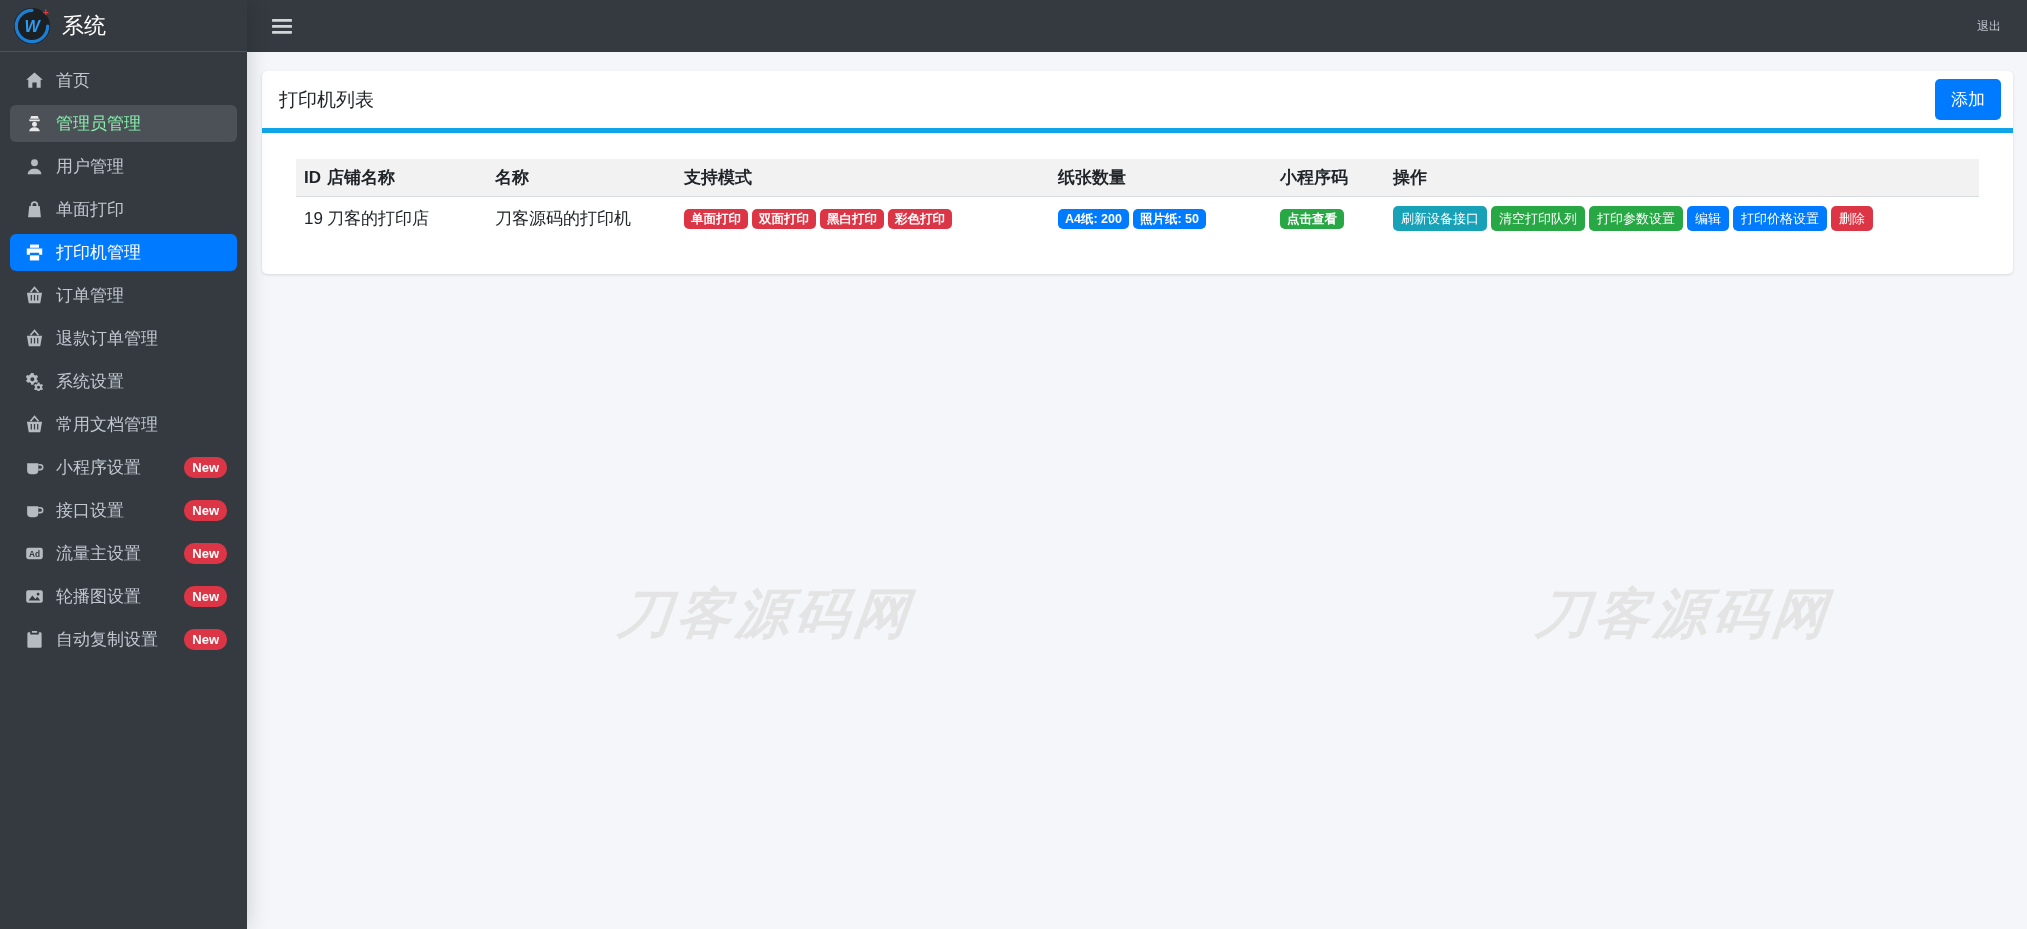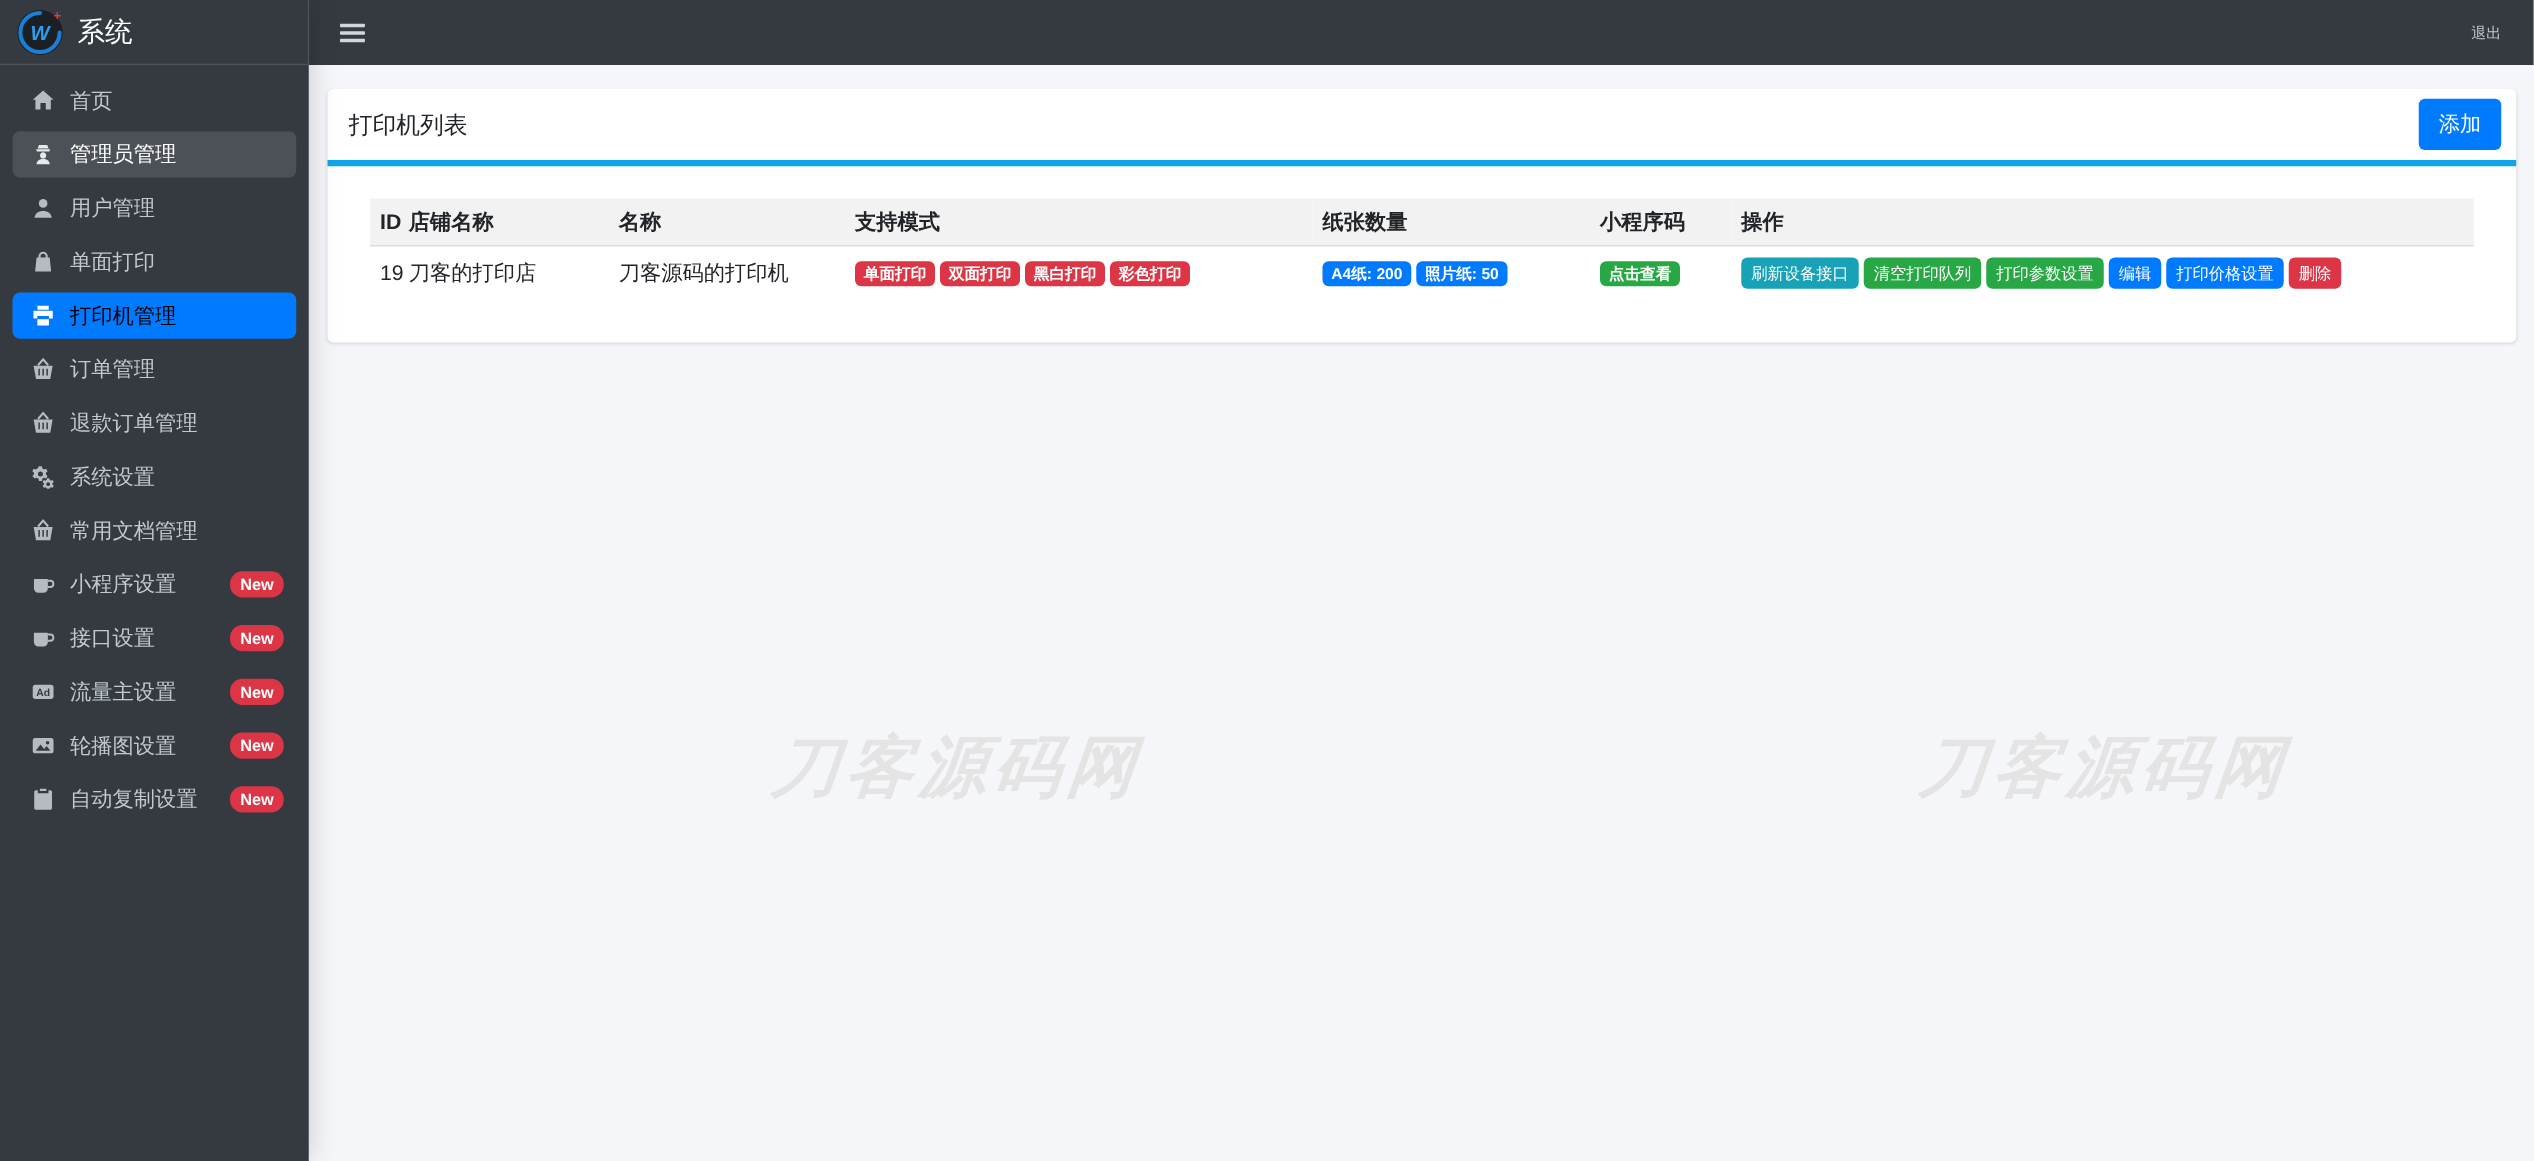--- a/index.html
+++ b/index.html
@@ -27,23 +27,23 @@
   .menu-item {
     display: flex; align-items: center; height: 37px;
     padding: 0 10px; margin-bottom: 6px; border-radius: 6px;
     color: #c2c7d0; font-size: 17px; cursor: pointer; white-space: nowrap;
   }
   .menu-item .mi-icon {
     width: 28px; margin-right: 8px; display: flex; justify-content: center;
     align-items: center; color: #b6bbc2; flex-shrink: 0; text-align: right;
   }
   .menu-item .mi-icon svg { width: 19px; height: 19px; fill: currentColor; }
-  .menu-item.highlighted { background: rgba(255,255,255,.12); color: #ffffff; }
+  .menu-item.highlighted { background: rgba(255,255,255,.12); color: #86efac; }
   .menu-item.highlighted .mi-icon { color: #e6e8ea; }
-  .menu-item.active { background: #007bff; color: #000000; }
+  .menu-item.active { background: #007bff; color: #ffffff; }
   .menu-item.active .mi-icon { color: #fff; }
   .mi-badge {
     margin-left: auto; background: #dc3545; color: #fff;
     font-size: 13px; font-weight: bold; line-height: 1;
     padding: 4px 8px; border-radius: 10px;
   }
 
   
   .main { flex: 1; display: flex; flex-direction: column; min-width: 0; }
   .topbar {

